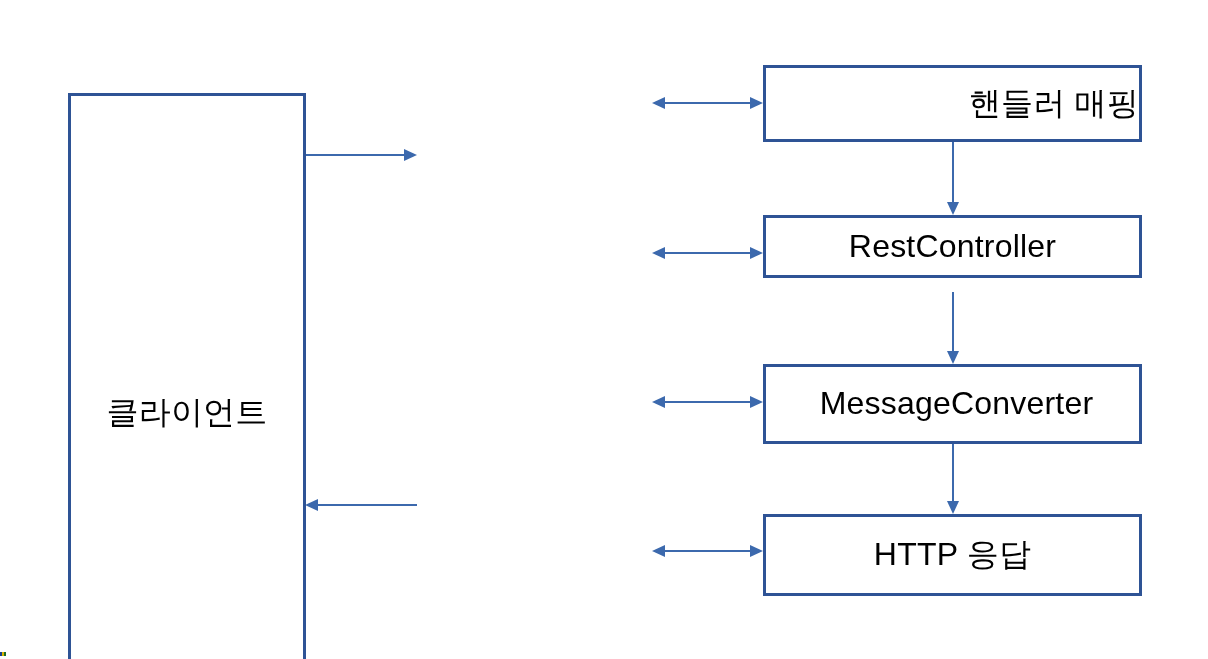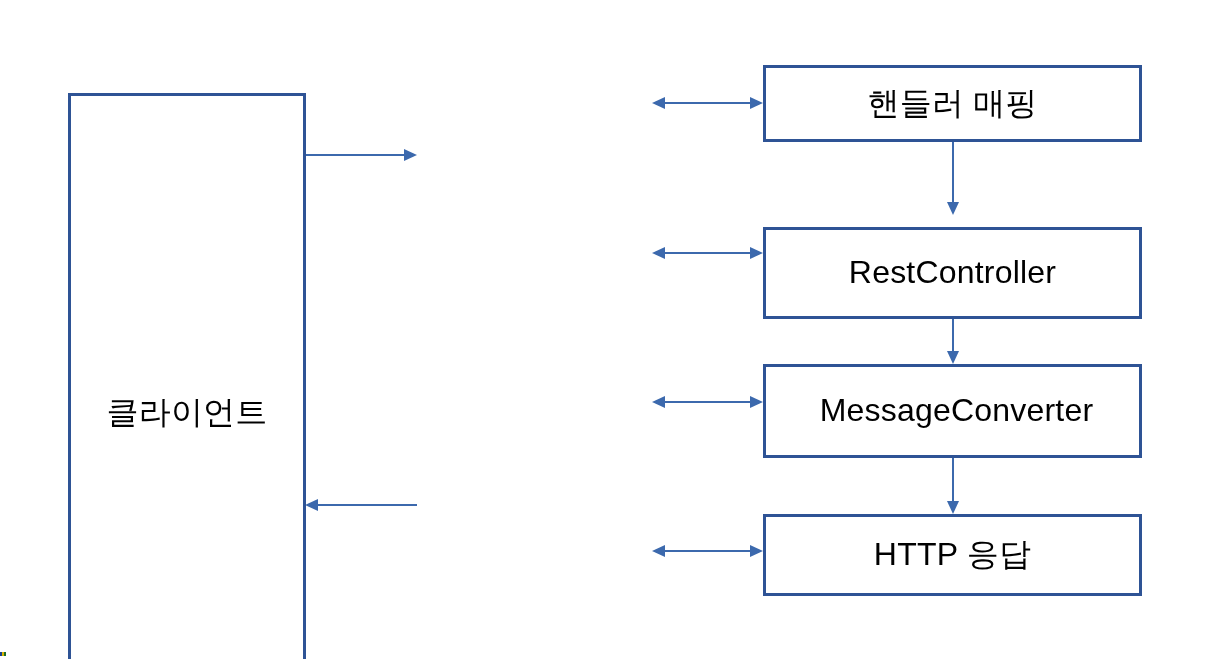--- a/index.html
+++ b/index.html
@@ -28,23 +28,23 @@
   .node .label {
     color: #000000;
     font-size: 32px;
     line-height: 1.18;
     font-weight: 400;
     letter-spacing: 0.2px;
     white-space: pre-line;
   }
   #client-node   { left: 68px;  top: 64px;  width: 238px; height: 640px; margin-top: 29px; }
   #dispatcher-node { left: 417px; top: 64px;  width: 235px; height: 528px; }
-  #handler-node  { left: 763px; top: 65px;  width: 379px; height: 77px; }
-  #rest-node     { left: 763px; top: 227px; width: 379px; height: 92px; justify-content: center; }
-  #converter-node{ left: 763px; top: 364px; width: 379px; height: 94px; padding-left: 8px; }
+  #handler-node  { left: 763px; top: 65px;  width: 379px; height: 77px; justify-content: flex-end; }
+  #rest-node     { left: 763px; top: 215px; width: 379px; height: 63px; justify-content: center; }
+  #converter-node{ left: 763px; top: 364px; width: 379px; height: 80px; padding-left: 8px; }
   #http-node     { left: 763px; top: 514px; width: 379px; height: 82px; }
 
   svg.edges {
     position: absolute;
     left: 0;
     top: 0;
     width: 1208px;
     height: 659px;
     pointer-events: none;
   }

